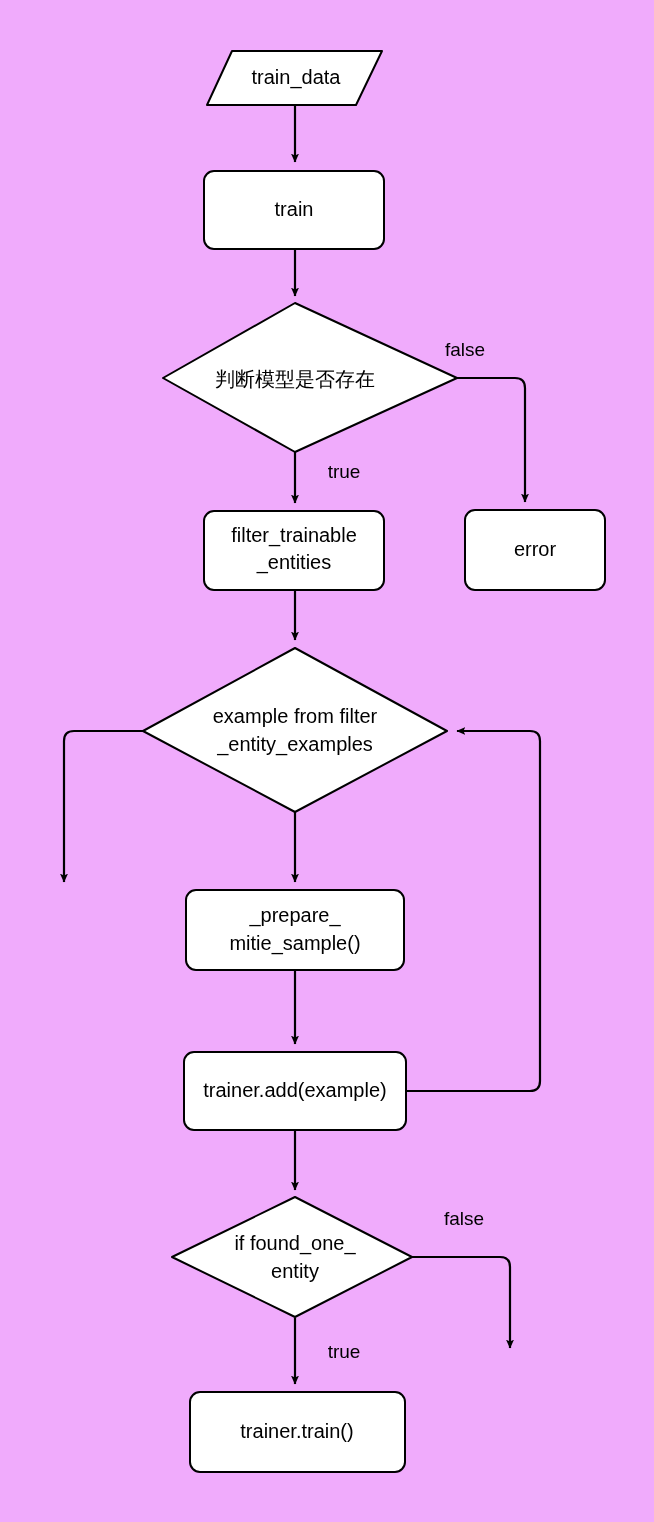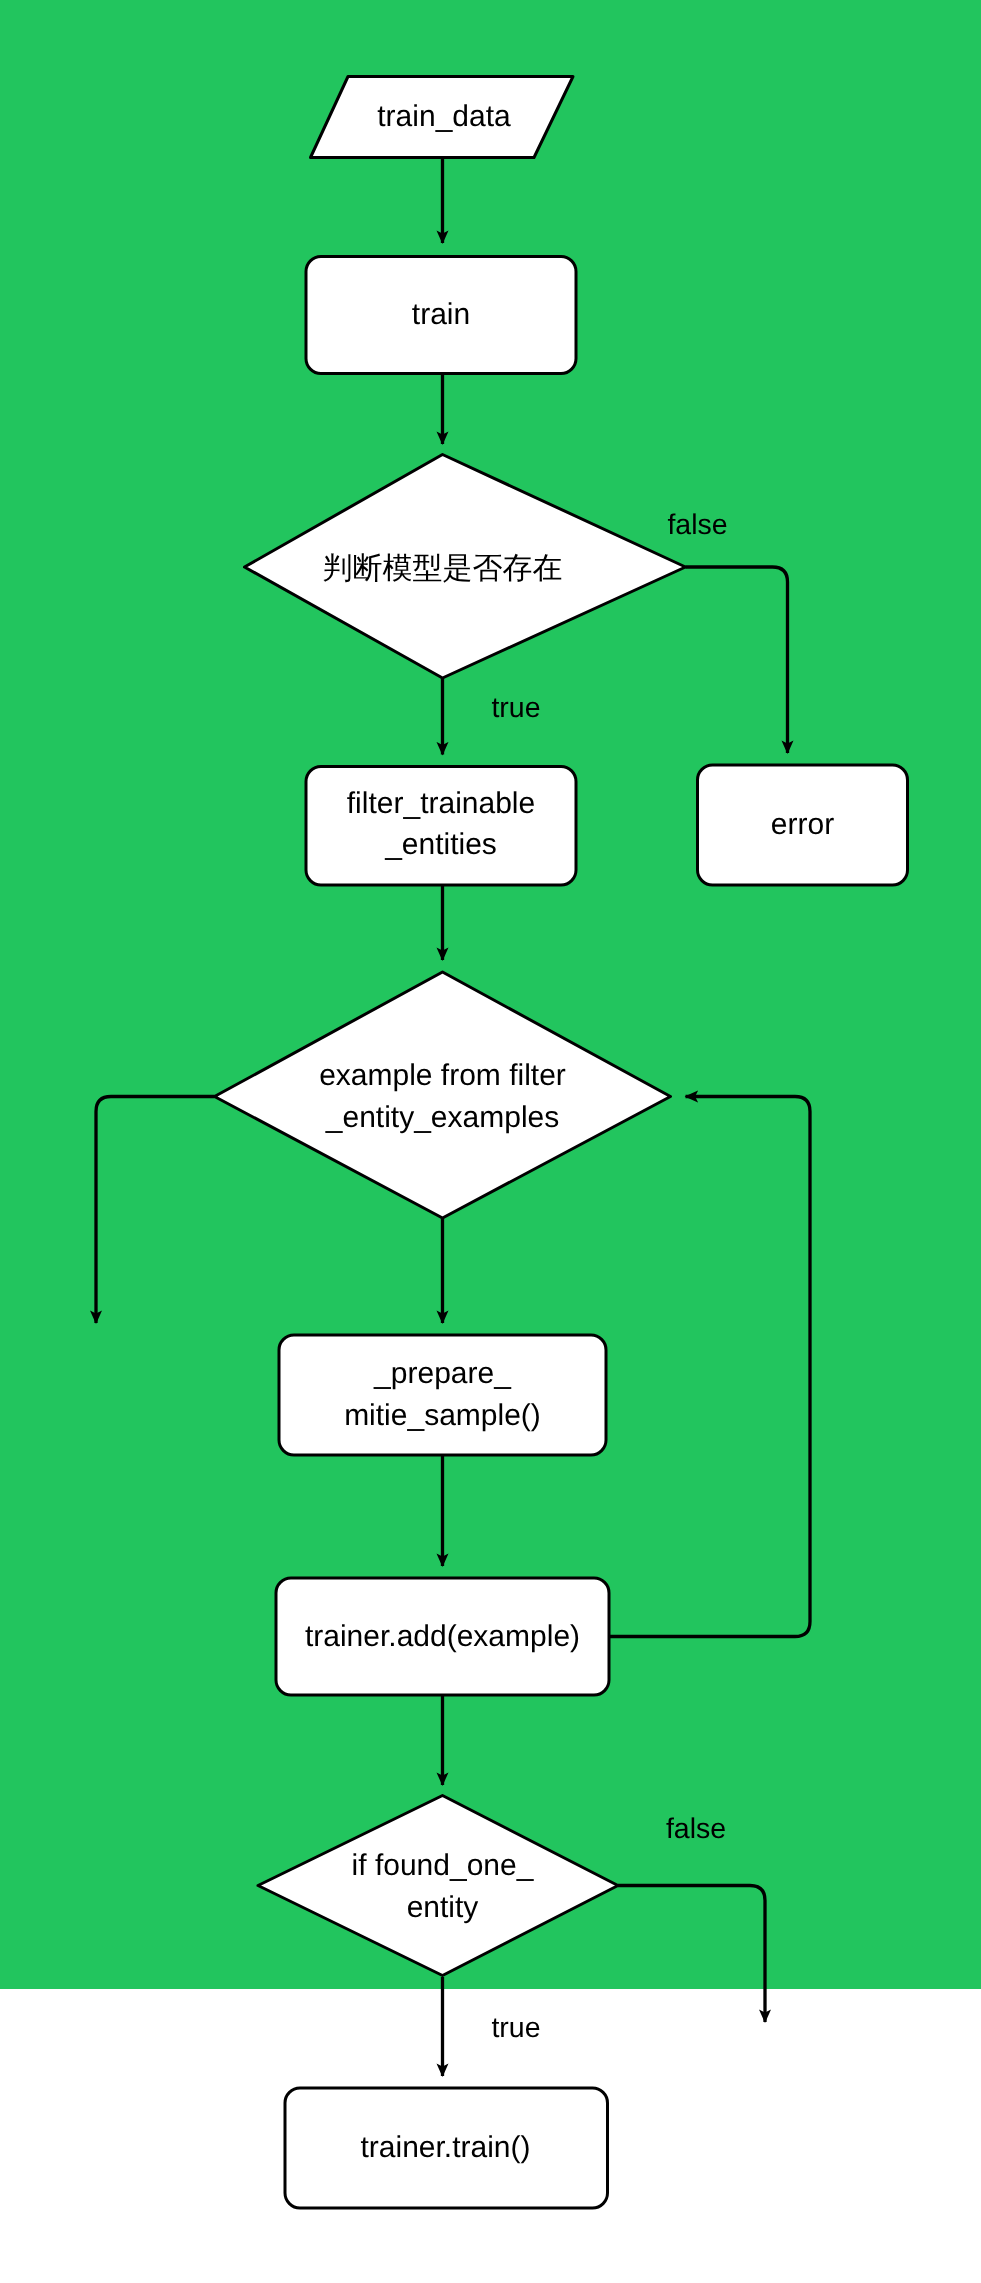--- a/index.html
+++ b/index.html
@@ -9,22 +9,22 @@
   }
   body {
     width: 654px;
     height: 1522px;
     font-family: "Liberation Sans", sans-serif;
     overflow: hidden;
   }
   #flowchart-root {
     position: relative;
     width: 654px;
-    height: 1326px;
-    background: #22c55e;
+    height: 1522px;
+    background: #f0abfc;
   }
   svg.flow {
     display: block;
     width: 654px;
     height: 1522px;
   }
   .shape {
     fill: #ffffff;
     stroke: #000000;
     stroke-width: 2;

